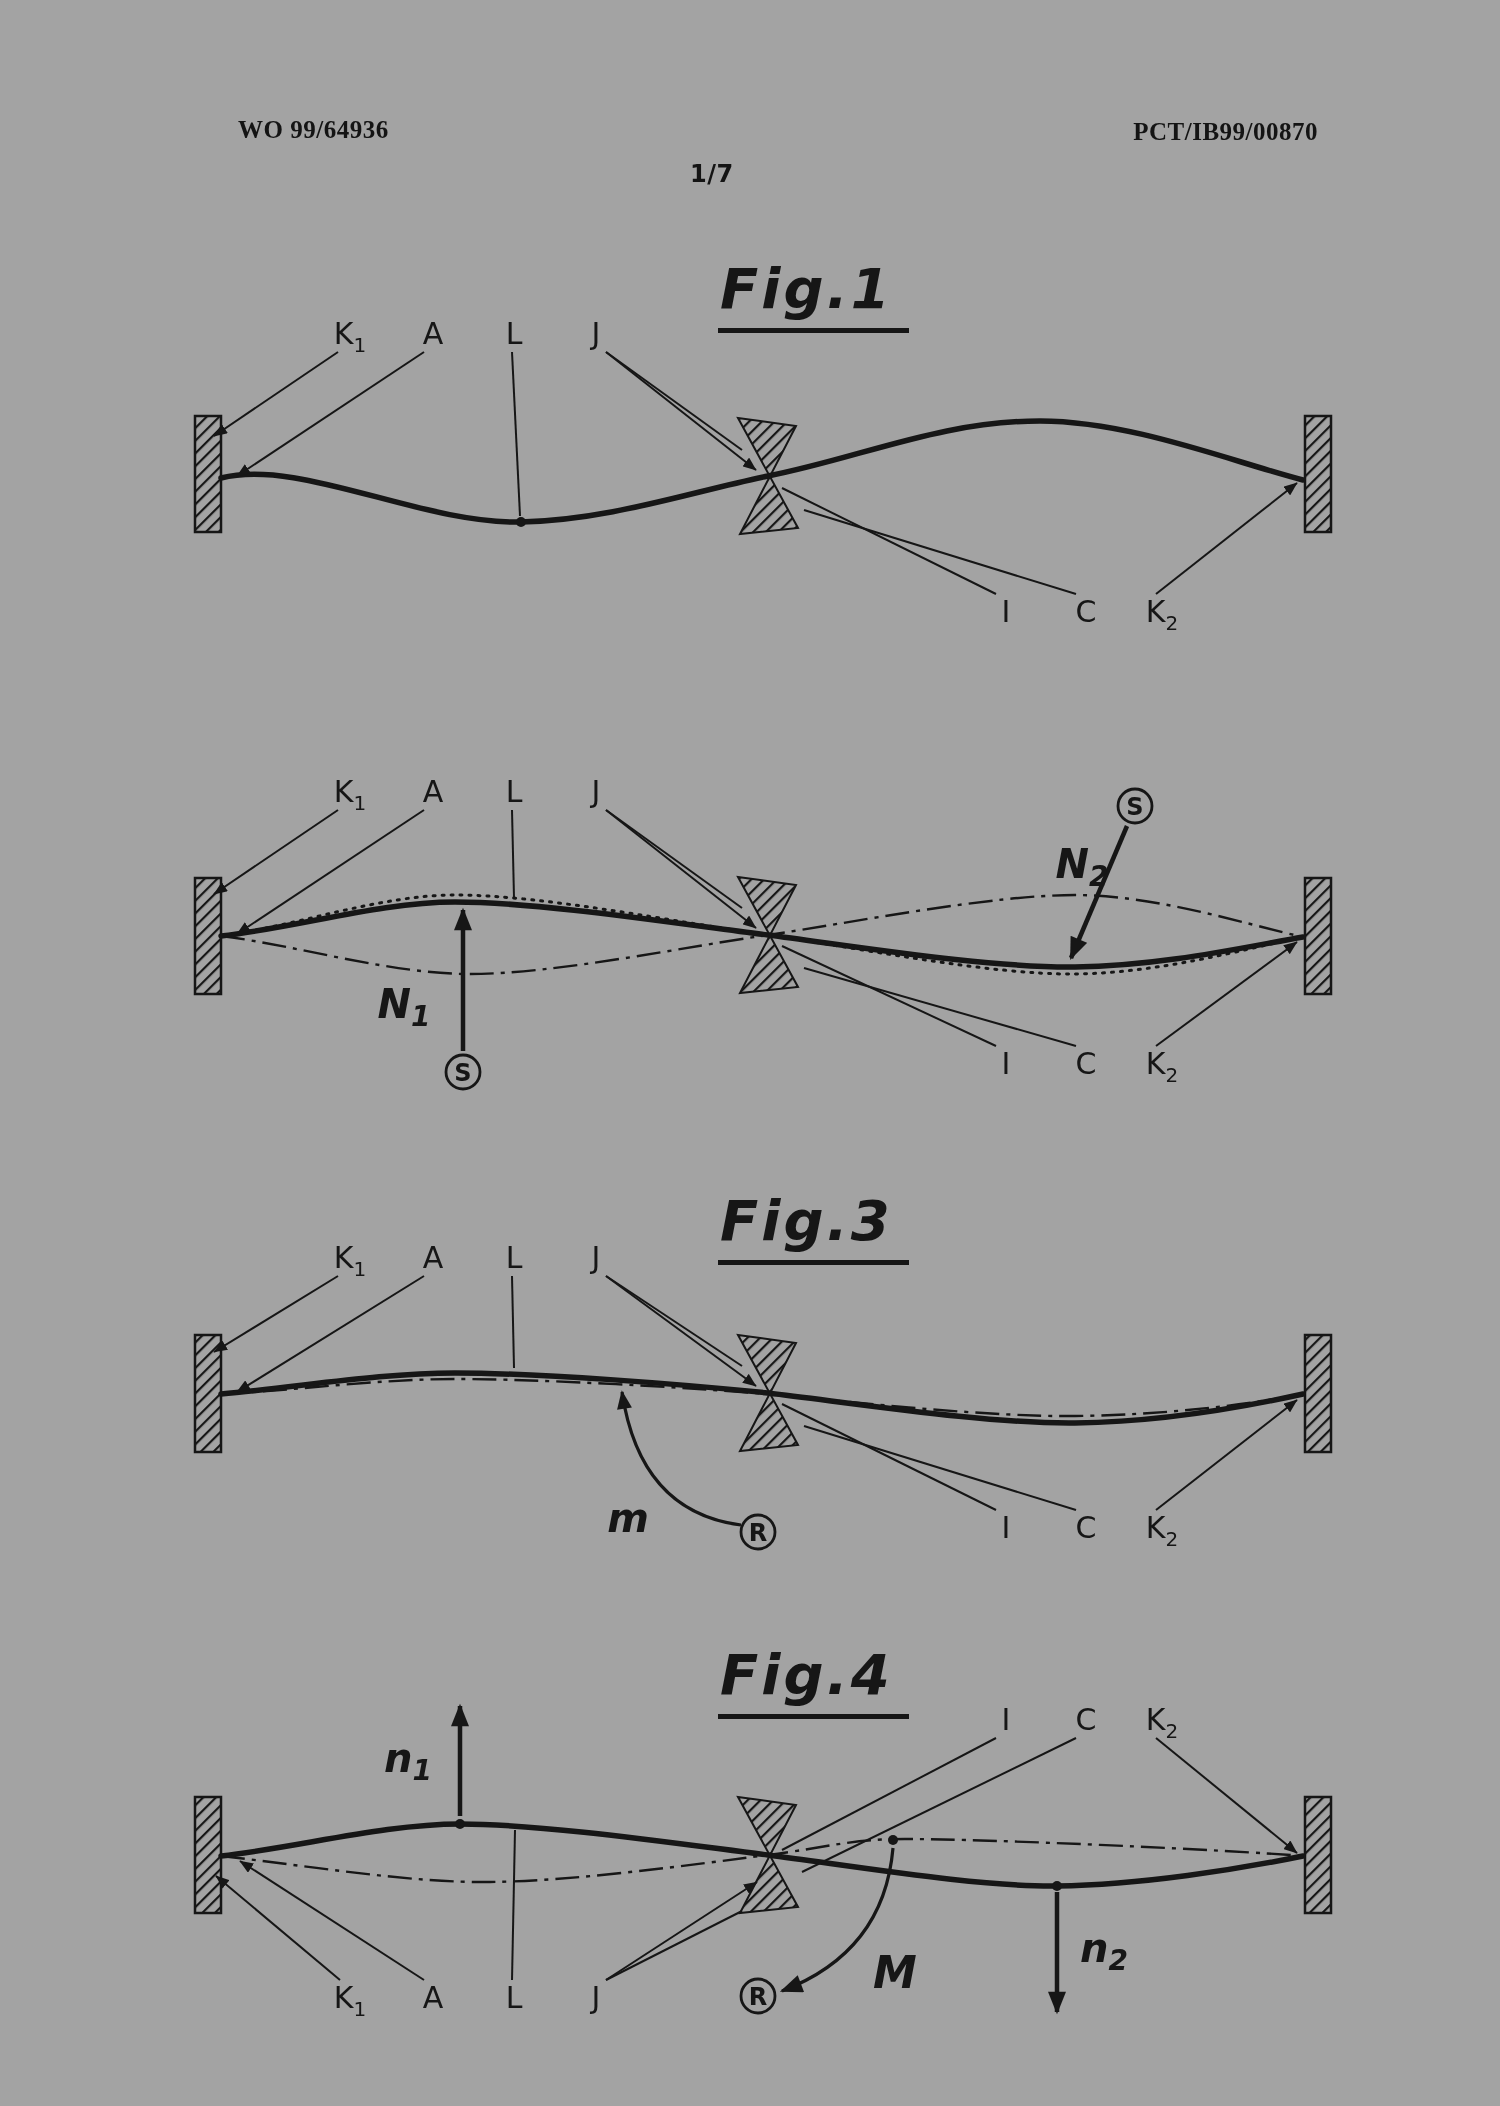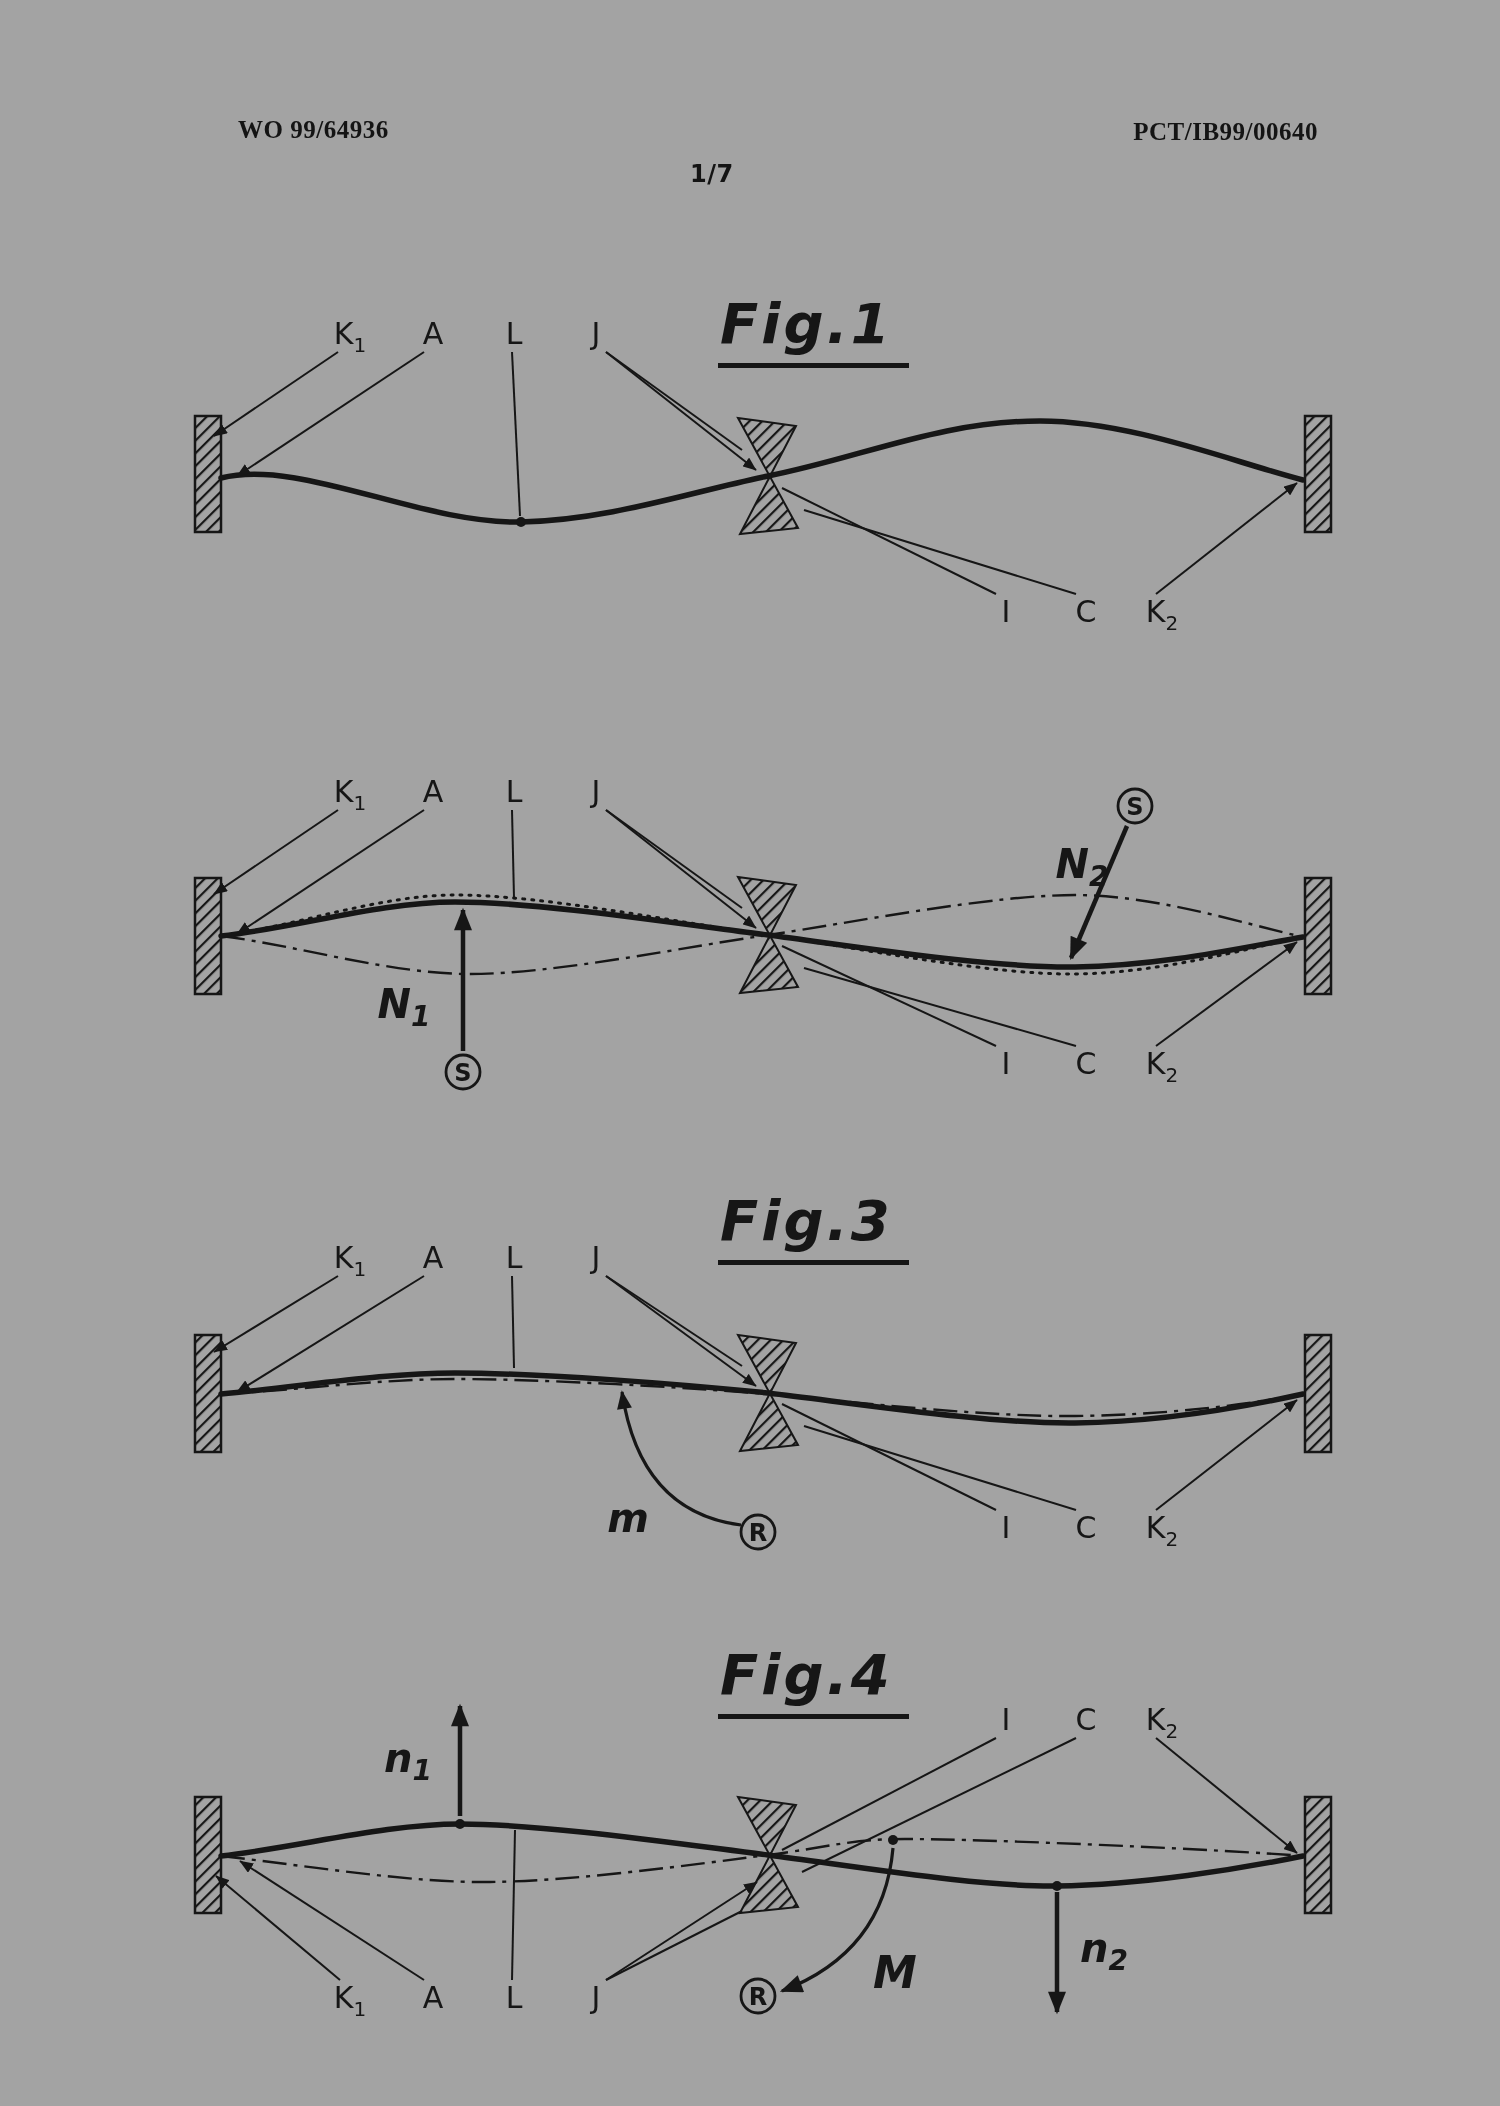--- a/index.html
+++ b/index.html
@@ -43,25 +43,25 @@
   .sym-circle { fill:none; stroke:#161616; stroke-width:2.8; }
   .sym-text   { font-family:"DejaVu Sans", sans-serif; font-weight:bold; font-size:24px;
                 fill:#161616; text-anchor:middle; }
 </style>
 </head>
 <body>
 
 <div class="page">
 
   <div class="hdr hdr-left">WO 99/64936</div>
-  <div class="hdr hdr-right">PCT/IB99/00640</div>
+  <div class="hdr hdr-right">PCT/IB99/00870</div>
   <div class="hdr hdr-page">1/7</div>
 
   <div class="figure" style="top:240px;height:430px;">
-    <div class="fig-title" style="left:718px;top:16px;margin-top:35px;">Fig.1</div>
+    <div class="fig-title" style="left:718px;top:16px;">Fig.1</div>
     <svg width="1500" height="430" viewBox="0 0 1500 430">
       <defs>
         <pattern id="h1" patternUnits="userSpaceOnUse" width="9" height="9" patternTransform="rotate(45)">
           <line x1="1" y1="0" x2="1" y2="9" stroke="#161616" stroke-width="2.4"></line>
         </pattern>
         <marker id="a1" viewBox="0 0 10 8" refX="9.5" refY="4" markerWidth="14" markerHeight="11" orient="auto" markerUnits="userSpaceOnUse">
             <path d="M0,0 L10,4 L0,8 Z"></path>
           </marker>
       </defs>
       <g>

